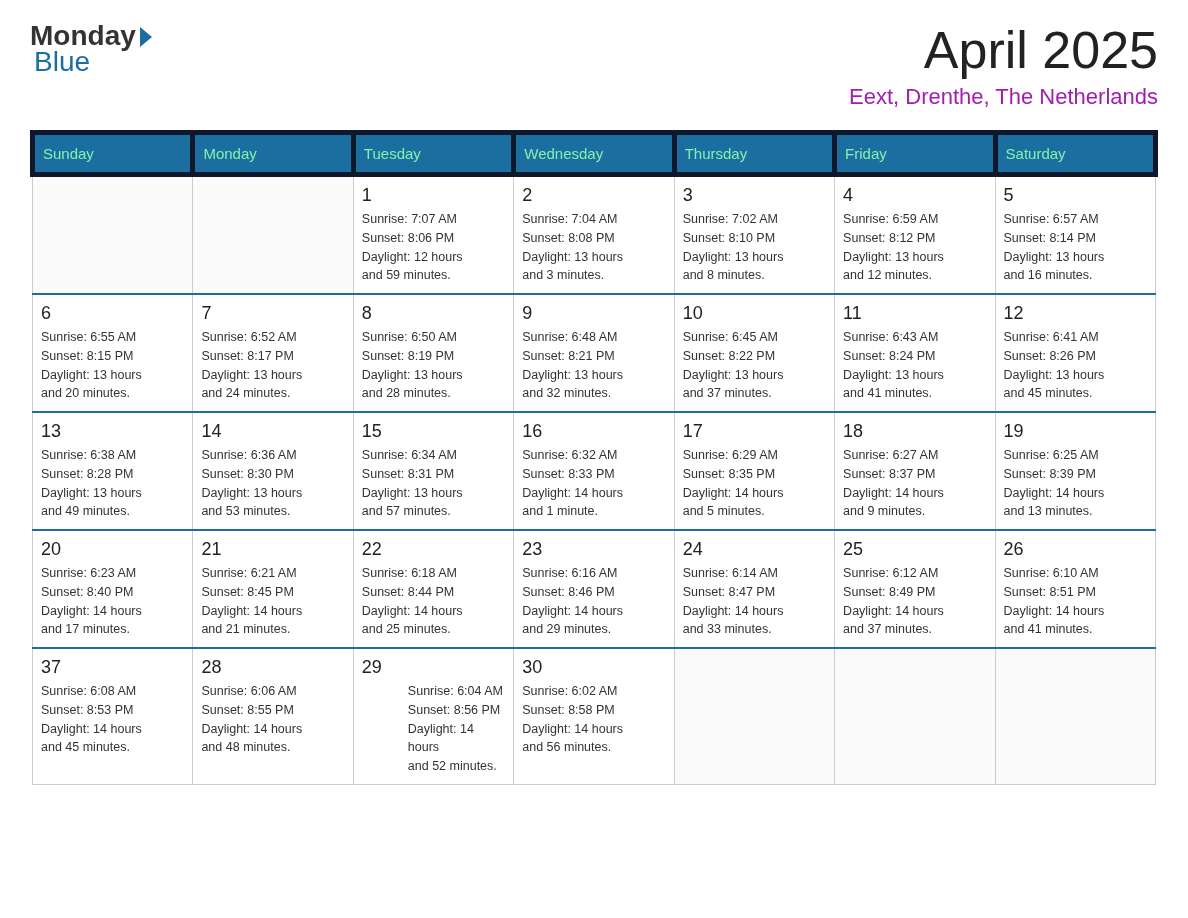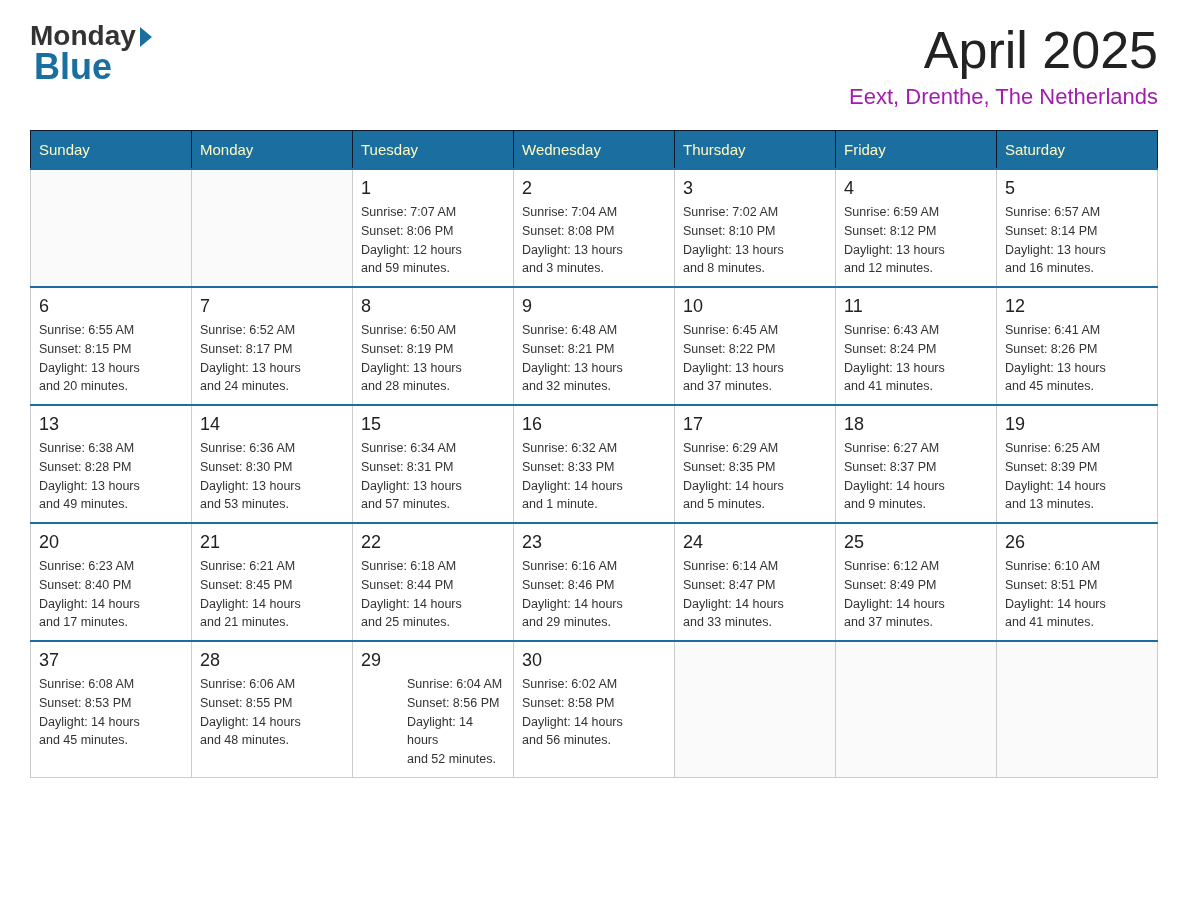--- a/index.html
+++ b/index.html
@@ -35,22 +35,22 @@
     .logo-arrow {
       width: 0;
       height: 0;
       border-left: 12px solid #1a6fa0;
       border-top: 10px solid transparent;
       border-bottom: 10px solid transparent;
       margin-left: 4px;
       margin-top: 2px;
     }
     .logo-blue {
-      font-size: 36px;
-      font-weight: bold;
+      font-size: 28px;
+      font-weight: normal;
       color: #1a6fa0;
       margin-top: -6px;
       padding-left: 4px;
     }
     .title-section {
       text-align: right;
     }
     .month-title {
       font-size: 52px;
       font-weight: normal;
@@ -60,26 +60,26 @@
       font-size: 22px;
       color: #a21caf;
       margin-top: 4px;
     }
     table {
       width: 100%;
       border-collapse: collapse;
     }
     thead th {
       background-color: #1a6fa0;
-      color: #fef9c3;
+      color: #86efac;
       padding: 10px 8px;
       font-size: 15px;
       font-weight: normal;
       text-align: left;
-      border: 1px solid #0f172a;
+      border: 5px solid #0f172a;
     }
     tbody td {
       vertical-align: top;
       padding: 8px;
       border: 1px solid #ccc;
       border-top: 2px solid #1a6fa0;
       width: calc(100% / 7);
       min-height: 100px;
       font-size: 13px;
       color: #333;

